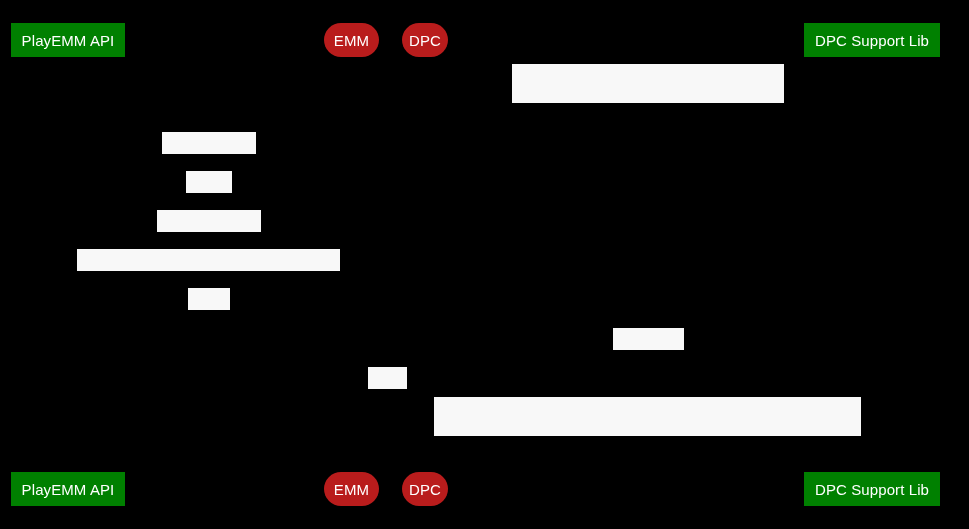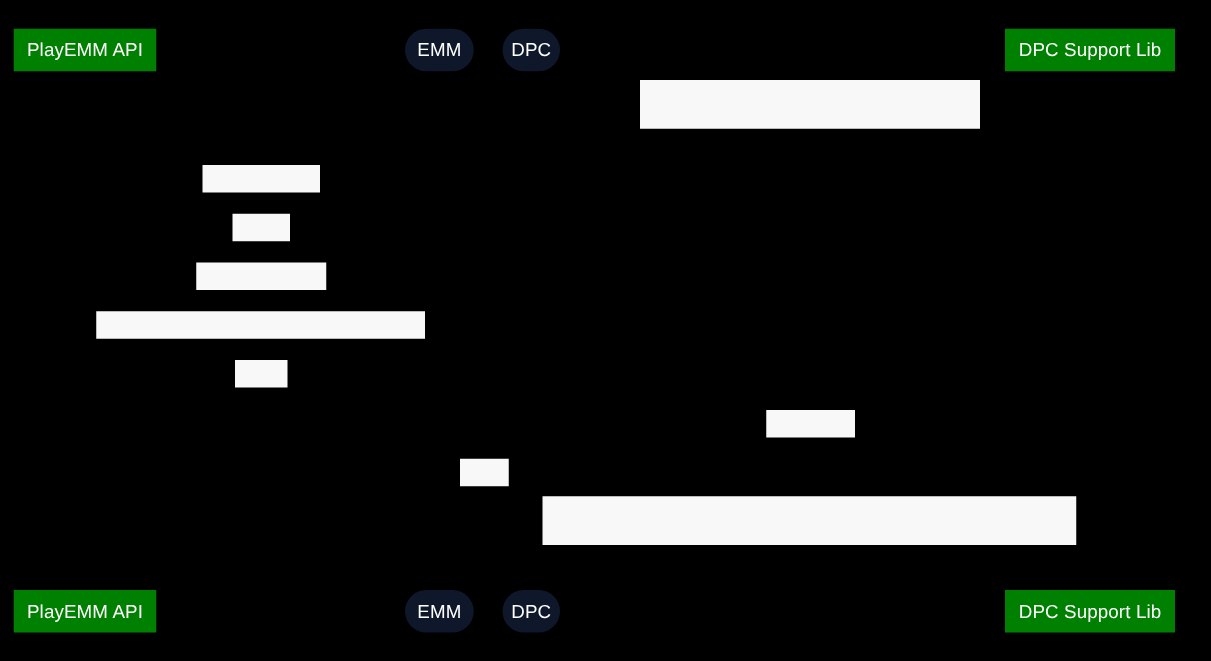--- a/index.html
+++ b/index.html
@@ -33,21 +33,21 @@
     align-items: center;
     justify-content: center;
     color: #ffffff;
     font-size: 15px;
     line-height: 1;
     letter-spacing: 0.1px;
     white-space: nowrap;
     user-select: none;
   }
   .actor-box.green { background: #008000; }
-  .actor-box.blue  { background: #0f172a; border-radius: 17px; }
+  .actor-box.blue  { background: #b91c1c; border-radius: 17px; }
 
   
   .msg-label {
     position: absolute;
     box-sizing: border-box;
     background: #f8f8f8;
     color: #000000;
     font-size: 14.5px;
     line-height: 19px;
     text-align: center;

